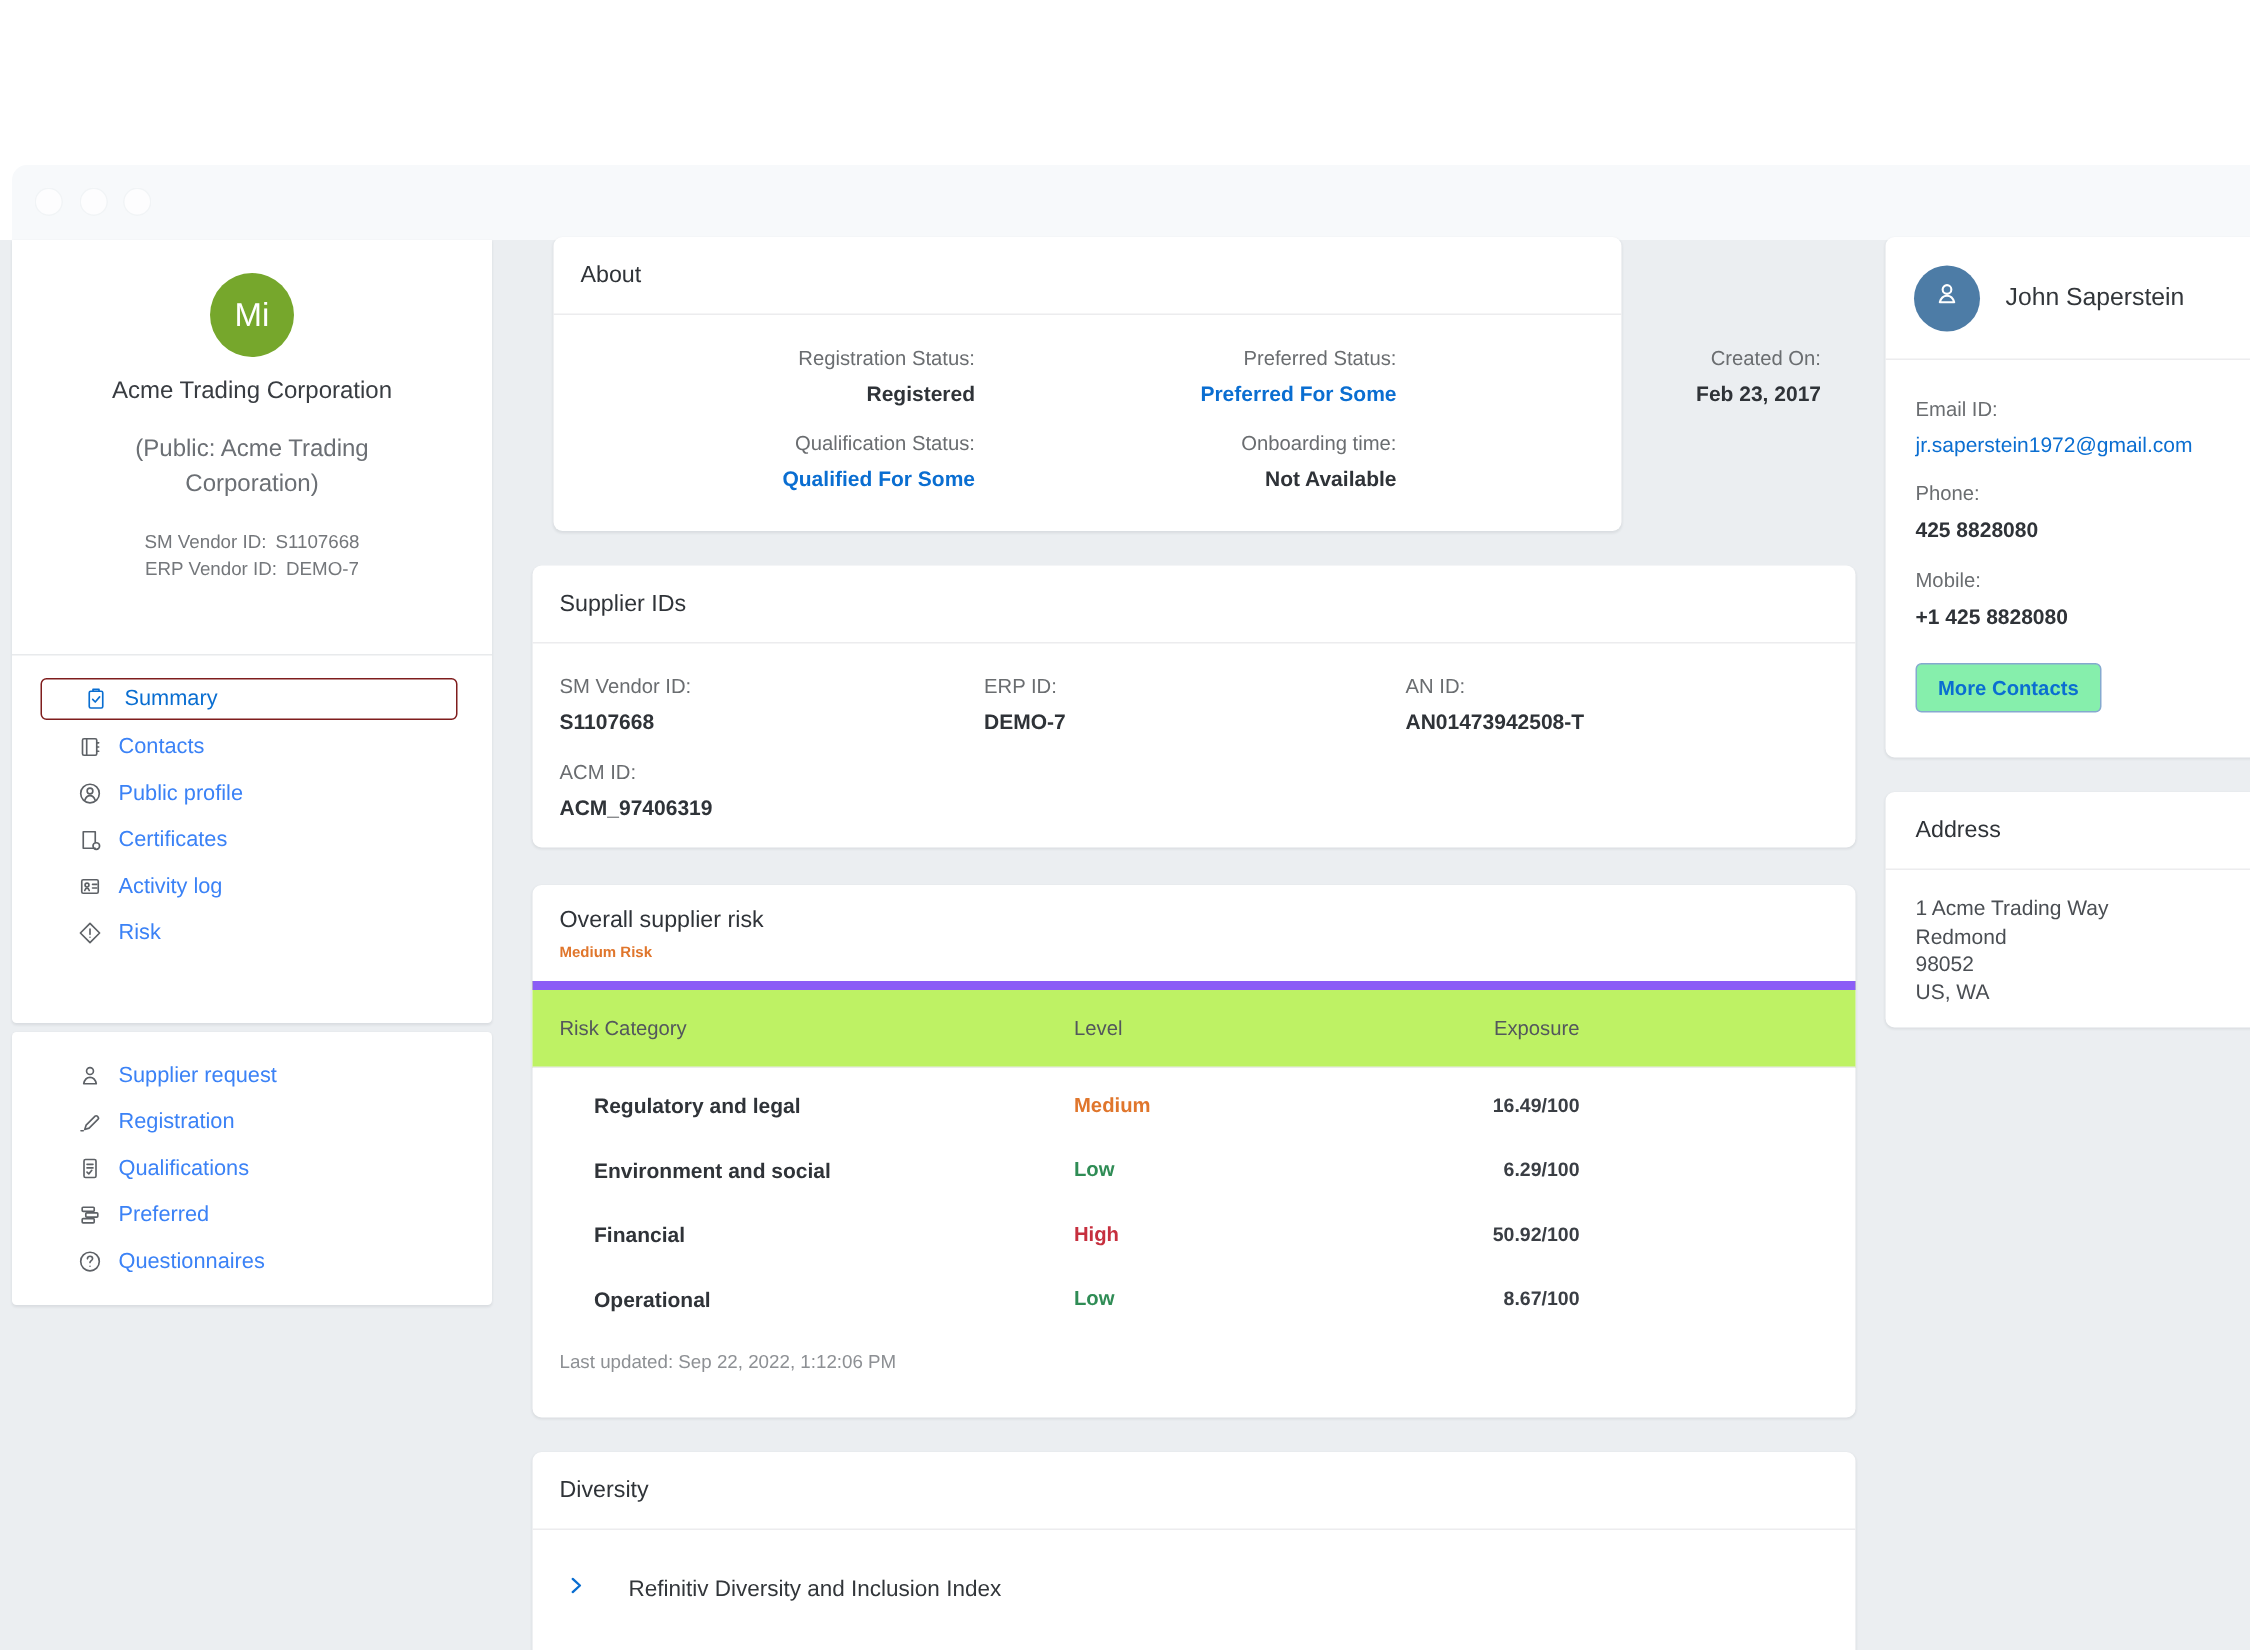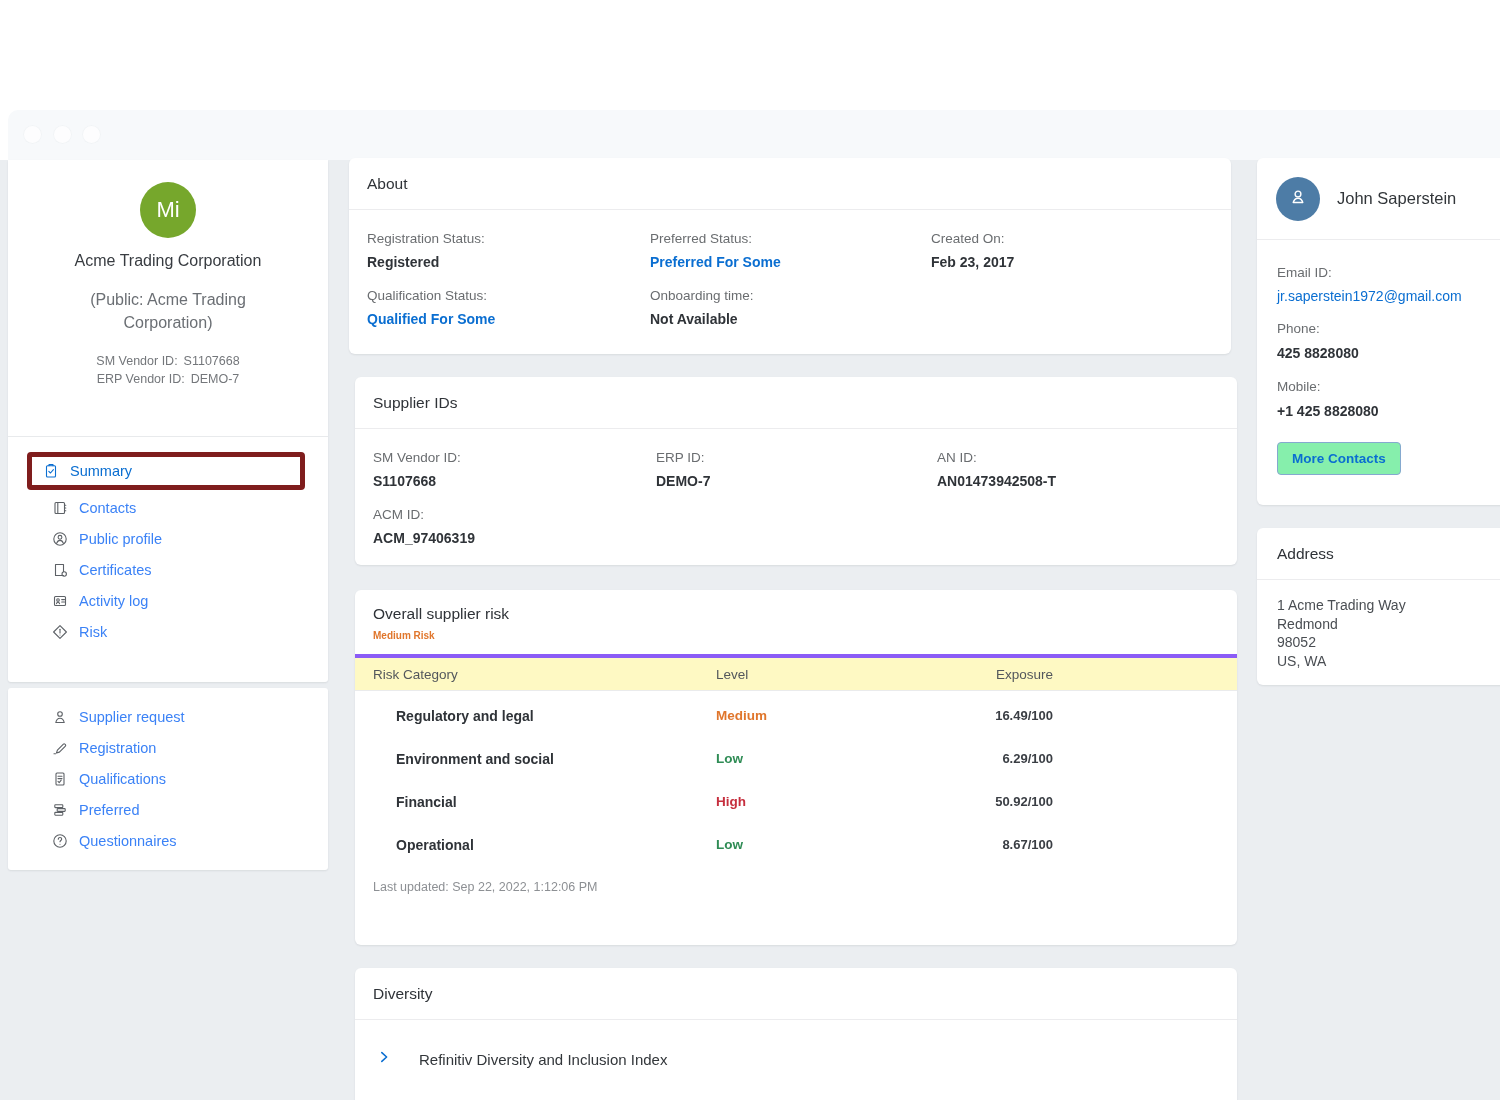--- a/index.html
+++ b/index.html
@@ -18,42 +18,42 @@
   #sidebar-bottom { left:8px; top:688px; width:320px; height:182px; border-radius:3px; }
   .profile { height:277px; border-bottom:1px solid #e8eaec; text-align:center; padding-top:22px; }
   .logo-circle { width:56px; height:56px; border-radius:50%; background:#76a72c; color:#fff; font-size:22px; line-height:56px; margin:0 auto; text-align:center; }
   .company-name { margin-top:11px; font-size:16px; line-height:23px; color:#383c41; padding:0 55px; }
   .public-name { margin-top:16px; font-size:16px; line-height:23px; color:#6b6f74; padding:0 45px; }
   .vendor-ids { margin-top:18px; font-size:12.5px; line-height:18px; color:#74777b; }
   .vendor-ids .vlabel { margin-right:6px; }
   .nav-list { padding-top:13px; }
   .nav-item { display:flex; align-items:center; height:31px; padding-left:44px; font-size:14.5px; color:#3b82f6; cursor:pointer; }
   .nav-item .nav-icon { width:16px; height:16px; margin-right:11px; color:#5d6166; display:inline-flex; }
-  .nav-item.selected { color:#0a6ed1; border:5px solid #7f1d1d; border-radius:4px; margin:2px 23px 2px 19px; padding-left:11px; height:38px; }
+  .nav-item.selected { color:#0a6ed1; border:1px solid #7f1d1d; border-radius:4px; margin:2px 23px 2px 19px; padding-left:28px; height:28px; }
   .nav-item.selected .nav-icon { color:#0a6ed1; }
   .nav-icon svg { width:16px; height:16px; fill:none; stroke:currentColor; stroke-width:1.1; stroke-linecap:round; stroke-linejoin:round; }
 
   
-  #about-card { left:349px; top:158px; width:882px; height:196px; }
+  #about-card { left:369px; top:158px; width:712px; height:196px;text-align:right; }
   #ids-card { left:355px; top:377px; width:882px; height:188px; }
   #risk-card { left:355px; top:590px; width:882px; height:355px; }
   #diversity-card { left:355px; top:968px; width:882px; height:170px; }
   .card-title-row { height:52px; border-bottom:1px solid #ececee; display:flex; align-items:center; padding-left:18px; }
   .card-title { font-size:15.5px; color:#2f3338; }
   .fields-grid { display:grid; grid-template-columns:283px 281px 283px; padding:20px 0 0 18px; }
   .field { margin-bottom:16px; padding-right:20px; }
   .field-label { font-size:13.5px; color:#6a6d70; line-height:18px; }
   .field-value { font-size:14px; color:#2f3338; font-weight:700; line-height:18px; margin-top:5px; }
   .field-value.link { color:#0a6ed1; cursor:pointer; }
 
   
   .risk-head { padding:15px 18px 13px 18px; }
   .risk-sub { margin-top:7px; font-size:10px; font-weight:700; color:#e0762c; }
   .risk-grid { display:grid; grid-template-columns:343px 272px 65px 1fr; align-items:center; padding-left:18px; }
-  .risk-header-row { height:37px; background:#fef9c3; border-top:4px solid #8b5cf6; border-bottom:1px solid #eaebec; }
+  .risk-header-row { height:58px; background:#bef264; border-top:6px solid #8b5cf6; border-bottom:1px solid #eaebec; }
   .risk-header-row .hc { font-size:13.5px; color:#53575c; }
   .risk-row { height:43px; }
   .risk-cat { font-size:14px; font-weight:700; color:#2f3338;padding-left:23px; }
   .risk-level { font-size:13.5px; font-weight:700; }
   .lvl-medium { color:#e0762c; }
   .lvl-low { color:#2f8c55; }
   .lvl-high { color:#c62f3e; }
   .risk-exp { font-size:13px; font-weight:700; color:#3a3e44; text-align:right; }
   .hc-exp { text-align:right; }
   .last-updated { font-size:12.5px; color:#8d9094; padding:14px 0 0 18px; }

